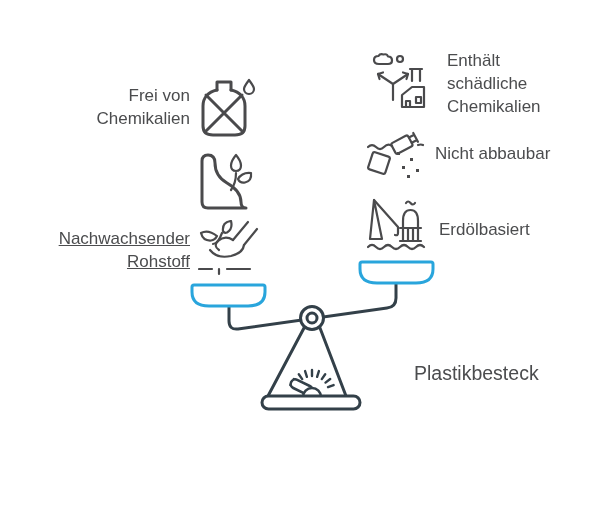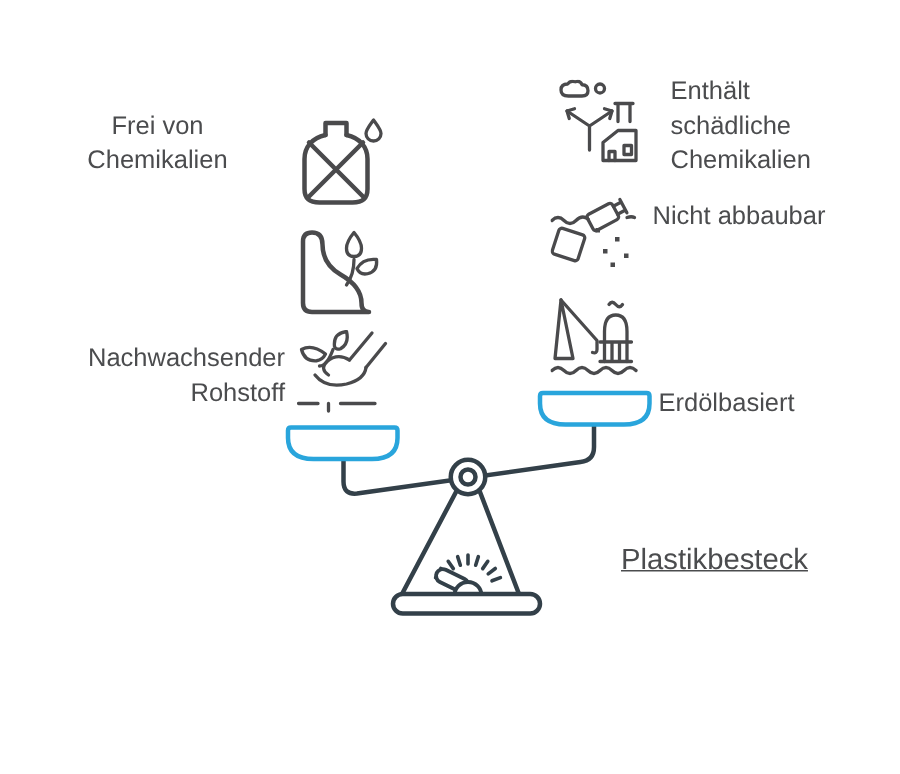--- a/index.html
+++ b/index.html
@@ -26,21 +26,20 @@
     white-space:pre-line;
     color:var(--ink);
   }
   .left-col{text-align:right;}
   .right-col{text-align:left;}
   .product-label{
     font-size:19.5px;
     font-weight:400;
     color:var(--ink);
     white-space:nowrap;
-    text-decoration:underline;
   }
   .icon-box svg{display:block;width:100%;height:100%;}
   .lineart{
     fill:none;
     stroke:var(--icon);
     stroke-width:3;
     stroke-linecap:round;
     stroke-linejoin:round;
   }
   .lineart-thin{
@@ -64,23 +63,23 @@
     stroke:var(--accent);
     stroke-width:3;
     stroke-linejoin:round;
   }
 </style>
 </head>
 <body>
 
 <div class="stage">
 
-  <div class="abs side-label left-col" style="left:20px;top:72px;width:170px;text-align:center;">Frei von
+  <div class="abs side-label left-col" style="left:20px;top:84px;width:170px;">Frei von
 Chemikalien</div>
-  <div class="abs side-label left-col" style="left:20px;top:227px;width:170px;">Nachwachsender
+  <div class="abs side-label left-col" style="left:20px;top:227px;width:170px;text-decoration:underline;">Nachwachsender
 Rohstoff</div>
 
   <div class="abs icon-box" style="left:198px;top:78px;width:58px;height:62px;">
     <svg viewBox="0 0 58 62">
       <path class="lineart" d="M19 12 V4 H33 V12"></path>
       <path class="lineart" d="M19 12 C10 14 5 20 5 28 V48 C5 54 8 57 15 57 H37 C44 57 47 54 47 48 V28 C47 20 42 14 33 12"></path>
       <path class="lineart" d="M8 17 L44 53 M44 17 L8 53"></path>
       <path class="lineart-thin" d="M51 2 C48.5 5.5 46 8.5 46 11 A5 5 0 0 0 56 11 C56 8.5 53.5 5.5 51 2 Z"></path>
     </svg>
   </div>
@@ -103,22 +102,22 @@
       <path class="lineart-thin" d="M15 24 Q20 24 24 13"></path>
       <path class="lineart-thin" d="M19 16 Q10 9 3 13 Q5 21 13 20.5 Q17 20 19 16 Z"></path>
       <path class="lineart-thin" d="M25 11 Q24 2 33 1 Q35 9 29 12.5 Q26 13.5 25 11 Z"></path>
       <path class="lineart-thin" d="M1 49 H14 M21 49 V54 M29 49 H52"></path>
     </svg>
   </div>
 
   <div class="abs side-label right-col" style="left:435px;top:49px;width:150px;margin-left:12px;">Enthält
 schädliche
 Chemikalien</div>
-  <div class="abs side-label right-col" style="left:435px;top:132px;width:150px;">Nicht abbaubar</div>
-  <div class="abs side-label right-col" style="left:439px;top:218px;width:150px;margin-top:39px;">Erdölbasiert</div>
+  <div class="abs side-label right-col" style="left:435px;top:142px;width:150px;">Nicht abbaubar</div>
+  <div class="abs side-label right-col" style="left:439px;top:218px;width:150px;">Erdölbasiert</div>
 
   <div class="abs icon-box" style="left:372px;top:53px;width:54px;height:58px;">
     <svg viewBox="0 0 54 58">
       <path class="lineart-thin" d="M7 11 Q2 11 2 7 Q2 3 6.5 3 Q8 0.5 11.5 1.5 Q15 0.5 16 3.5 Q20 3.5 20 7.5 Q20 11 16 11 Z"></path>
       <circle class="lineart-thin" cx="28" cy="6" r="3"></circle>
       <path class="lineart-thin" d="M21 47 V31 L6 21 M21 31 L36 21"></path>
       <path class="lineart-thin" d="M6 21 L11 19.5 M6 21 L7.5 26 M36 21 L31 19.5 M36 21 L34.5 26"></path>
       <path class="lineart-thin" d="M40 28 V16 M48 28 V16 M38 16 H50"></path>
       <path class="lineart-thin" d="M30 54 V42 L40 34 H52 V54 Z"></path>
       <path class="lineart-thin" d="M44 44 H49 V50 H44 Z"></path>

